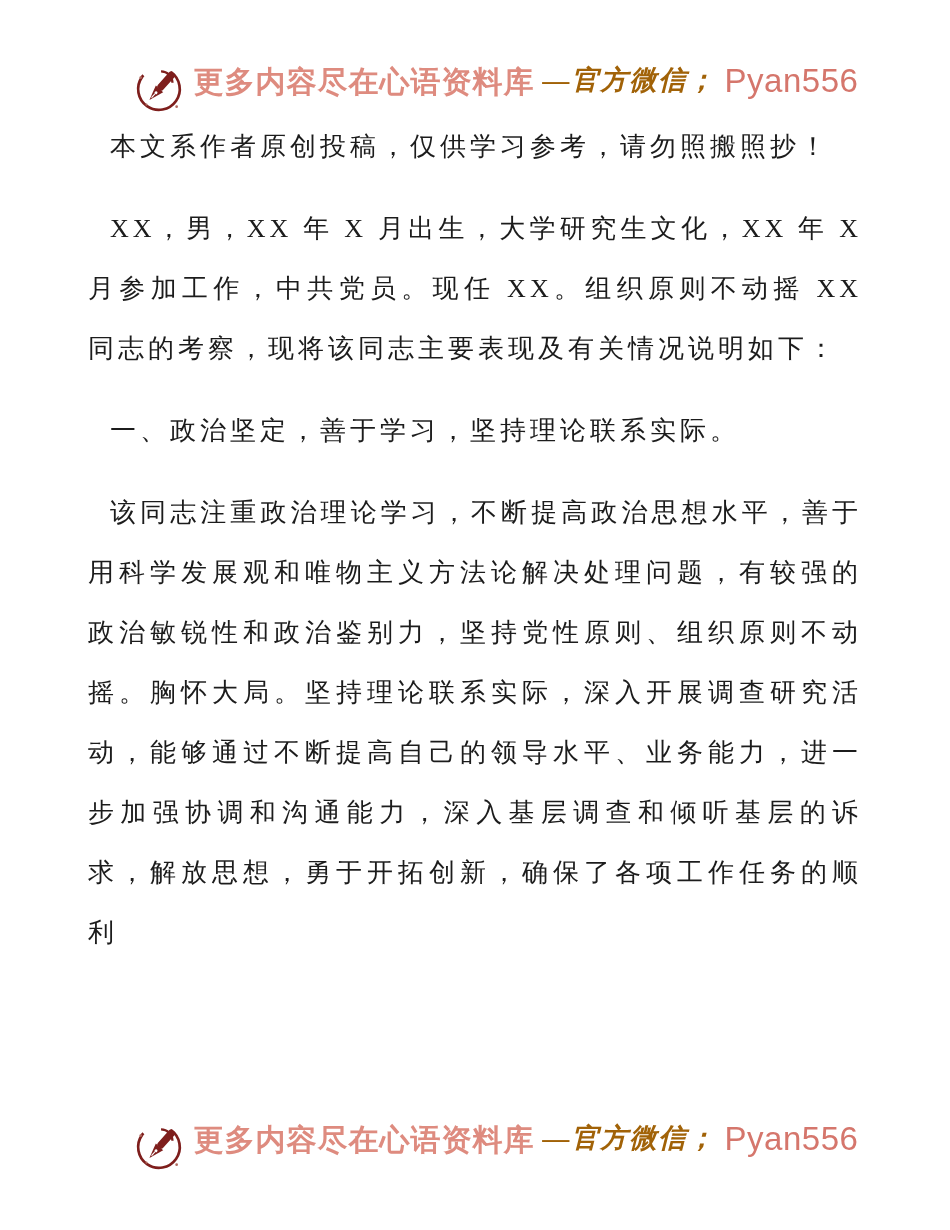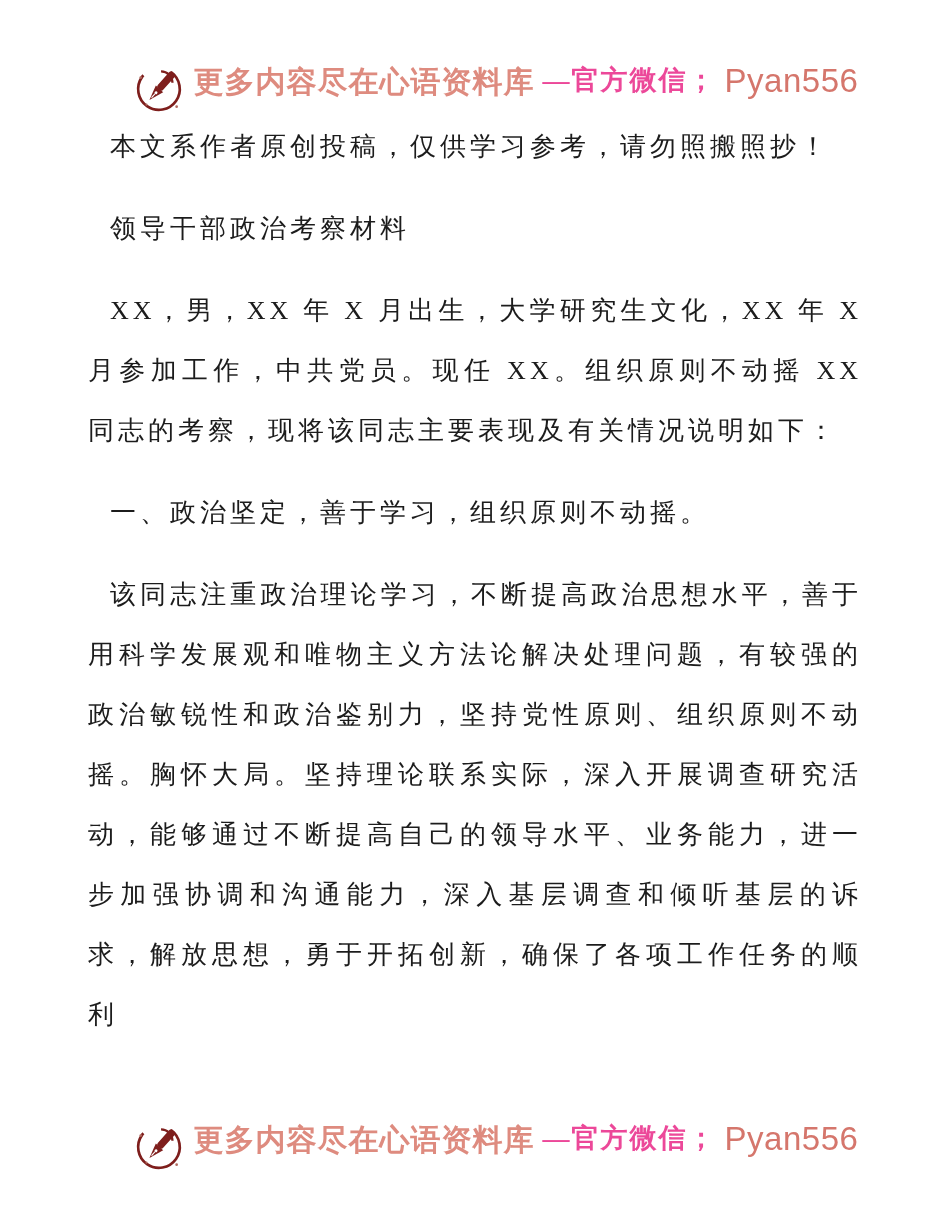--- a/index.html
+++ b/index.html
@@ -30,23 +30,24 @@
   .wm-logo { width: 52px; height: 52px; flex: 0 0 auto; }
   .wm-brand {
     font-family: "Liberation Serif", serif;
     font-weight: 700;
     font-size: 30px;
     color: #de8b7f;
     letter-spacing: 1px;
   }
   .wm-channel {
     font-family: "Liberation Serif", serif;
+    font-style: italic;
     font-weight: 700;
     font-size: 27px;
-    color: #ec4899;
+    color: #a16207;
     letter-spacing: 2px;
   }
   .wm-id {
     font-family: "Liberation Sans", sans-serif;
     font-size: 33px;
     color: #d5766c;
     letter-spacing: 0.5px;
   }
   
   .doc {
@@ -86,23 +87,22 @@
       <circle cx="41" cy="43" r="1.3" fill="#b06a5f"></circle>
       <circle cx="12" cy="41" r="1" fill="#b06a5f"></circle>
     </svg>
     <span class="wm-brand">更多内容尽在心语资料库</span>
       <span class="wm-channel">—官方微信；</span>
       <span class="wm-id">Pyan556</span>
   </div>
 
   <div class="doc">
     <p>本文系作者原创投稿，仅供学习参考，请勿照搬照抄！</p>
-    <p>领导干部政治考察材料</p>
     <p>XX，男，XX 年 X 月出生，大学研究生文化，XX 年 X 月参加工作，中共党员。现任 XX。组织原则不动摇 XX 同志的考察，现将该同志主要表现及有关情况说明如下：</p>
-    <p>一、政治坚定，善于学习，组织原则不动摇。</p>
+    <p>一、政治坚定，善于学习，坚持理论联系实际。</p>
     <p>该同志注重政治理论学习，不断提高政治思想水平，善于用科学发展观和唯物主义方法论解决处理问题，有较强的政治敏锐性和政治鉴别力，坚持党性原则、组织原则不动摇。胸怀大局。坚持理论联系实际，深入开展调查研究活动，能够通过不断提高自己的领导水平、业务能力，进一步加强协调和沟通能力，深入基层调查和倾听基层的诉求，解放思想，勇于开拓创新，确保了各项工作任务的顺利</p>
   </div>
 
   <div class="watermark bottom">
     <svg class="wm-logo" viewBox="0 0 50 50" aria-hidden="true">
       <circle cx="24" cy="26" r="20" fill="none" stroke="#7e1e1c" stroke-width="2.6" stroke-dasharray="96 30" transform="rotate(-55 24 26)"></circle>
       <path d="M26 9 a11 11 0 0 1 11 11" fill="none" stroke="#7e1e1c" stroke-width="2.2"></path>
       <g transform="rotate(42 24 26)">
         <rect x="20.5" y="5" width="7" height="21" rx="2.2" fill="#7e1e1c"></rect>
         <path d="M19.5 25.5 h9.5 l-4.75 14.5 z" fill="#7e1e1c"></path>

